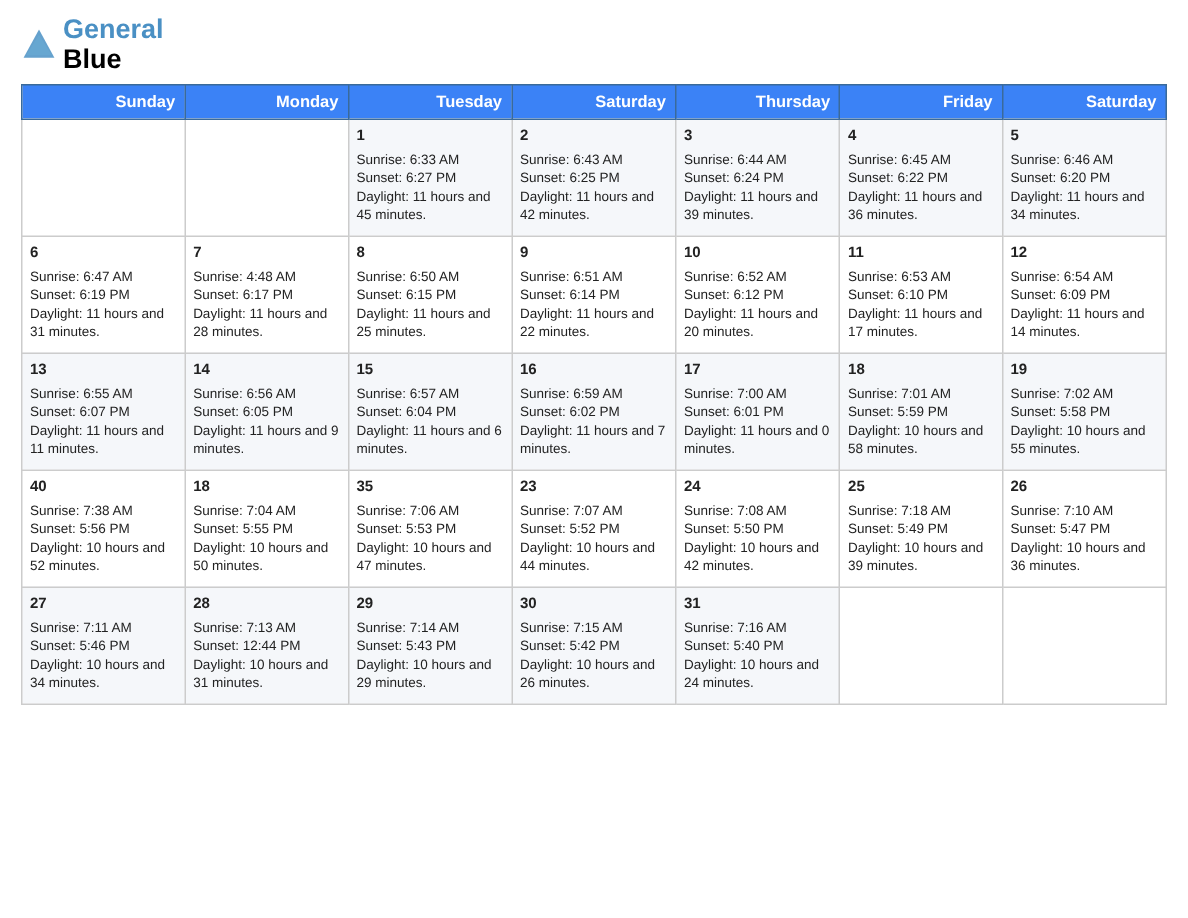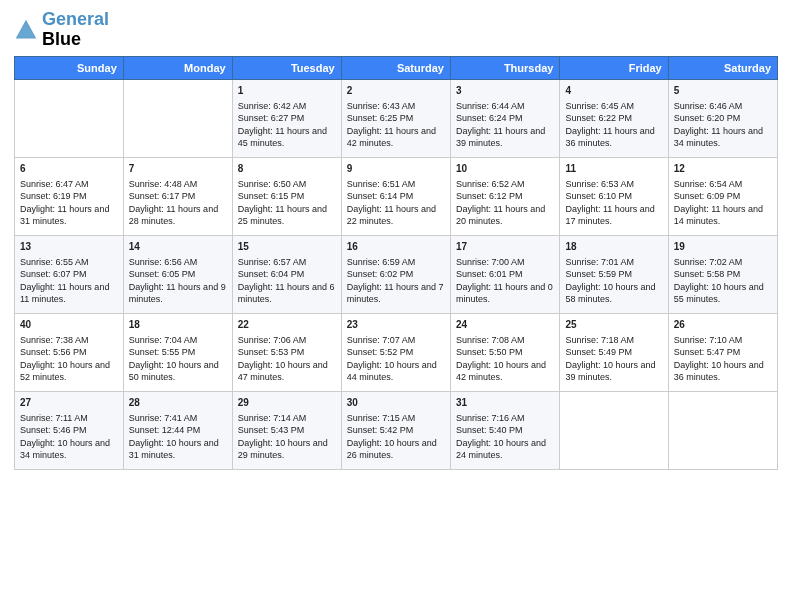--- a/index.html
+++ b/index.html
@@ -121,21 +121,21 @@
           <th>Saturday</th>
           <th>Thursday</th>
           <th>Friday</th>
           <th>Saturday</th>
         </tr>
     </thead>
     <tbody id="calendar-body">
     <tr>
           <td class="empty-cell"></td>
           <td class="empty-cell"></td>
-          <td><span class="day-num">1</span><span>Sunrise: 6:42 AM</span><br><span>Sunset: 6:27 PM</span><br><span>Daylight: 11 hours and 45 minutes.</span></td>
+          <td><span class="day-num">1</span><span>Sunrise: 6:33 AM</span><br><span>Sunset: 6:27 PM</span><br><span>Daylight: 11 hours and 45 minutes.</span></td>
           <td><span class="day-num">2</span><span>Sunrise: 6:43 AM</span><br><span>Sunset: 6:25 PM</span><br><span>Daylight: 11 hours and 42 minutes.</span></td>
           <td><span class="day-num">3</span><span>Sunrise: 6:44 AM</span><br><span>Sunset: 6:24 PM</span><br><span>Daylight: 11 hours and 39 minutes.</span></td>
           <td><span class="day-num">4</span><span>Sunrise: 6:45 AM</span><br><span>Sunset: 6:22 PM</span><br><span>Daylight: 11 hours and 36 minutes.</span></td>
           <td><span class="day-num">5</span><span>Sunrise: 6:46 AM</span><br><span>Sunset: 6:20 PM</span><br><span>Daylight: 11 hours and 34 minutes.</span></td>
         </tr>
         <tr>
           <td><span class="day-num">6</span><span>Sunrise: 6:47 AM</span><br><span>Sunset: 6:19 PM</span><br><span>Daylight: 11 hours and 31 minutes.</span></td>
           <td><span class="day-num">7</span><span>Sunrise: 4:48 AM</span><br><span>Sunset: 6:17 PM</span><br><span>Daylight: 11 hours and 28 minutes.</span></td>
           <td><span class="day-num">8</span><span>Sunrise: 6:50 AM</span><br><span>Sunset: 6:15 PM</span><br><span>Daylight: 11 hours and 25 minutes.</span></td>
           <td><span class="day-num">9</span><span>Sunrise: 6:51 AM</span><br><span>Sunset: 6:14 PM</span><br><span>Daylight: 11 hours and 22 minutes.</span></td>
@@ -148,29 +148,29 @@
           <td><span class="day-num">14</span><span>Sunrise: 6:56 AM</span><br><span>Sunset: 6:05 PM</span><br><span>Daylight: 11 hours and 9 minutes.</span></td>
           <td><span class="day-num">15</span><span>Sunrise: 6:57 AM</span><br><span>Sunset: 6:04 PM</span><br><span>Daylight: 11 hours and 6 minutes.</span></td>
           <td><span class="day-num">16</span><span>Sunrise: 6:59 AM</span><br><span>Sunset: 6:02 PM</span><br><span>Daylight: 11 hours and 7 minutes.</span></td>
           <td><span class="day-num">17</span><span>Sunrise: 7:00 AM</span><br><span>Sunset: 6:01 PM</span><br><span>Daylight: 11 hours and 0 minutes.</span></td>
           <td><span class="day-num">18</span><span>Sunrise: 7:01 AM</span><br><span>Sunset: 5:59 PM</span><br><span>Daylight: 10 hours and 58 minutes.</span></td>
           <td><span class="day-num">19</span><span>Sunrise: 7:02 AM</span><br><span>Sunset: 5:58 PM</span><br><span>Daylight: 10 hours and 55 minutes.</span></td>
         </tr>
         <tr>
           <td><span class="day-num">40</span><span>Sunrise: 7:38 AM</span><br><span>Sunset: 5:56 PM</span><br><span>Daylight: 10 hours and 52 minutes.</span></td>
           <td><span class="day-num">18</span><span>Sunrise: 7:04 AM</span><br><span>Sunset: 5:55 PM</span><br><span>Daylight: 10 hours and 50 minutes.</span></td>
-          <td><span class="day-num">22</span><span>Sunrise: 7:06 AM</span><br><span>Sunset: 5:53 PM</span><br><span>Daylight: 10 hours and 47 minutes.</span></td>
+          <td><span class="day-num">35</span><span>Sunrise: 7:06 AM</span><br><span>Sunset: 5:53 PM</span><br><span>Daylight: 10 hours and 47 minutes.</span></td>
           <td><span class="day-num">23</span><span>Sunrise: 7:07 AM</span><br><span>Sunset: 5:52 PM</span><br><span>Daylight: 10 hours and 44 minutes.</span></td>
           <td><span class="day-num">24</span><span>Sunrise: 7:08 AM</span><br><span>Sunset: 5:50 PM</span><br><span>Daylight: 10 hours and 42 minutes.</span></td>
           <td><span class="day-num">25</span><span>Sunrise: 7:18 AM</span><br><span>Sunset: 5:49 PM</span><br><span>Daylight: 10 hours and 39 minutes.</span></td>
           <td><span class="day-num">26</span><span>Sunrise: 7:10 AM</span><br><span>Sunset: 5:47 PM</span><br><span>Daylight: 10 hours and 36 minutes.</span></td>
         </tr>
         <tr>
           <td><span class="day-num">27</span><span>Sunrise: 7:11 AM</span><br><span>Sunset: 5:46 PM</span><br><span>Daylight: 10 hours and 34 minutes.</span></td>
-          <td><span class="day-num">28</span><span>Sunrise: 7:41 AM</span><br><span>Sunset: 12:44 PM</span><br><span>Daylight: 10 hours and 31 minutes.</span></td>
+          <td><span class="day-num">28</span><span>Sunrise: 7:13 AM</span><br><span>Sunset: 12:44 PM</span><br><span>Daylight: 10 hours and 31 minutes.</span></td>
           <td><span class="day-num">29</span><span>Sunrise: 7:14 AM</span><br><span>Sunset: 5:43 PM</span><br><span>Daylight: 10 hours and 29 minutes.</span></td>
           <td><span class="day-num">30</span><span>Sunrise: 7:15 AM</span><br><span>Sunset: 5:42 PM</span><br><span>Daylight: 10 hours and 26 minutes.</span></td>
           <td><span class="day-num">31</span><span>Sunrise: 7:16 AM</span><br><span>Sunset: 5:40 PM</span><br><span>Daylight: 10 hours and 24 minutes.</span></td>
           <td class="empty-cell"></td>
           <td class="empty-cell"></td>
         </tr>
       </tbody>
   </table>
 </div>
 

